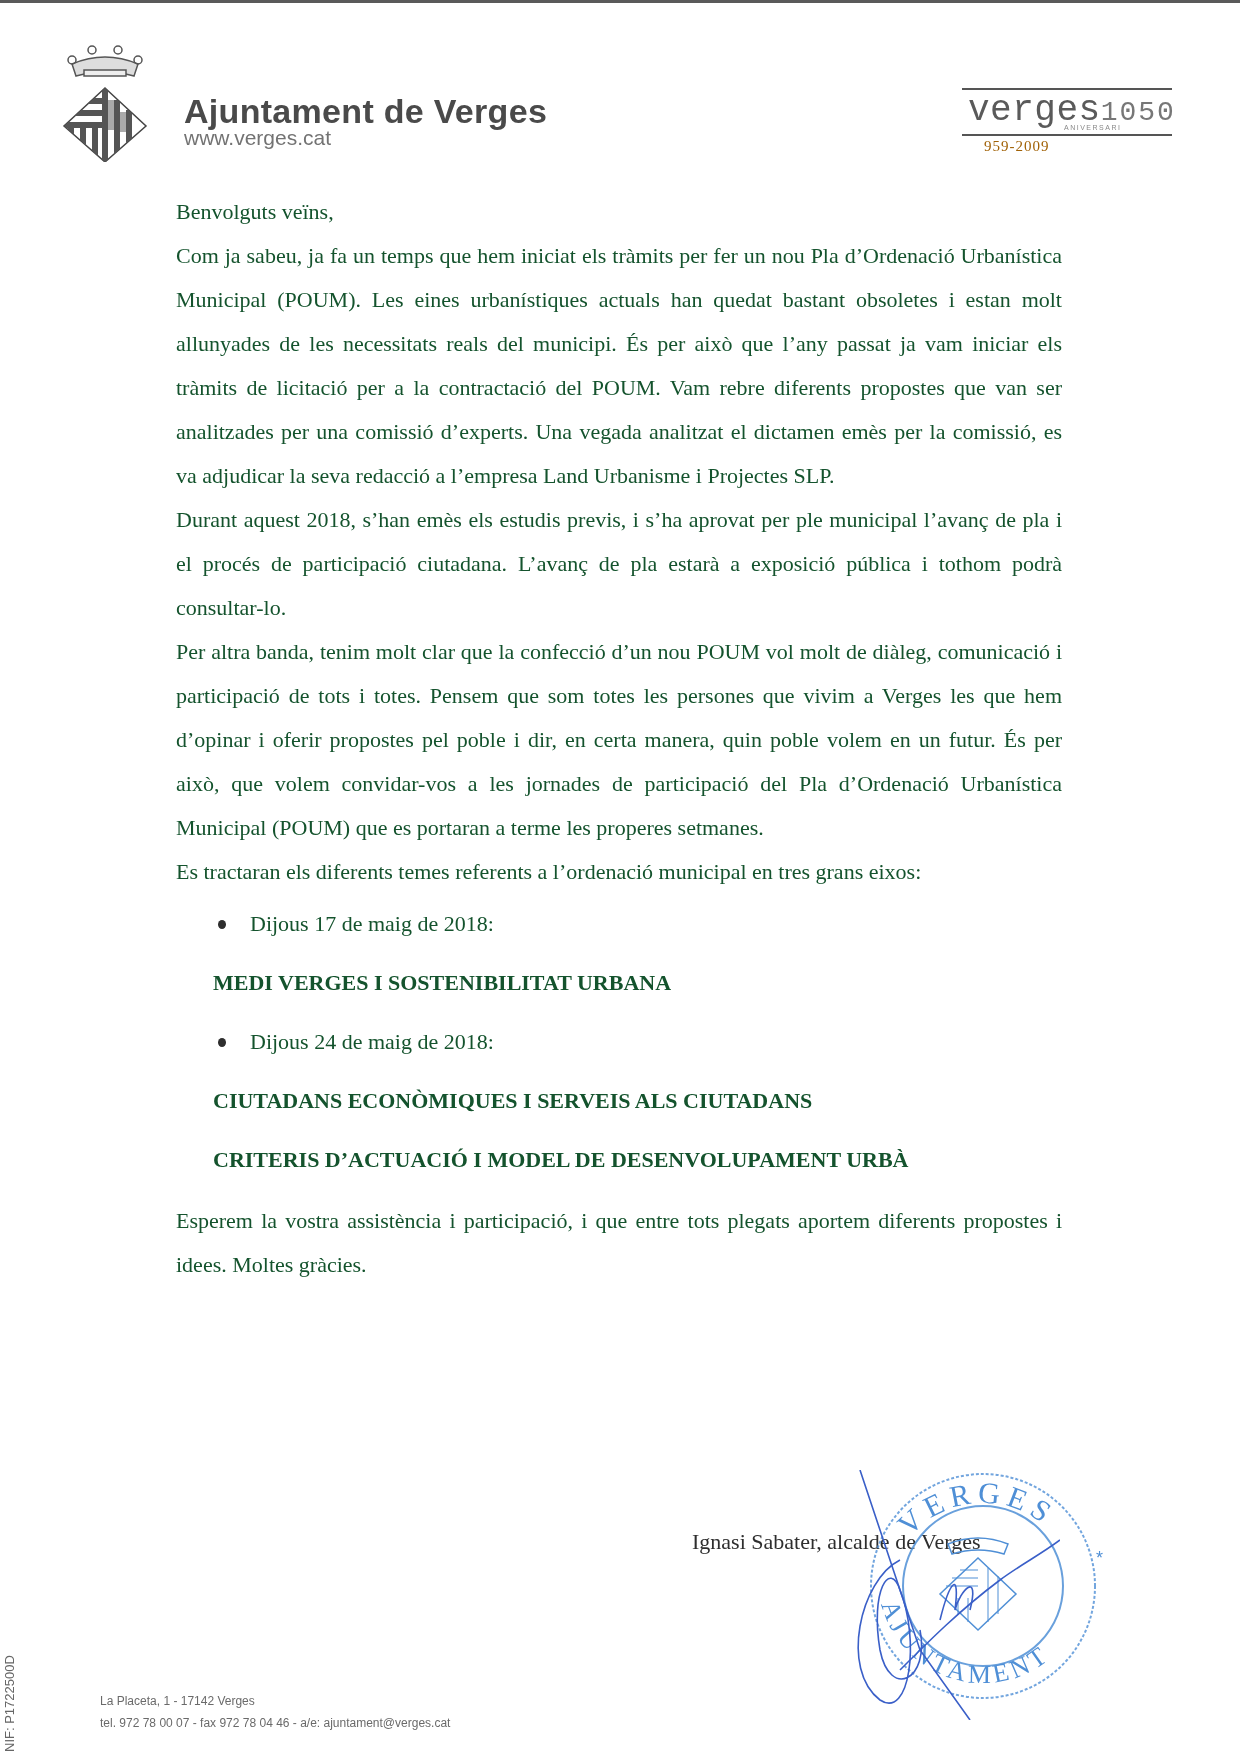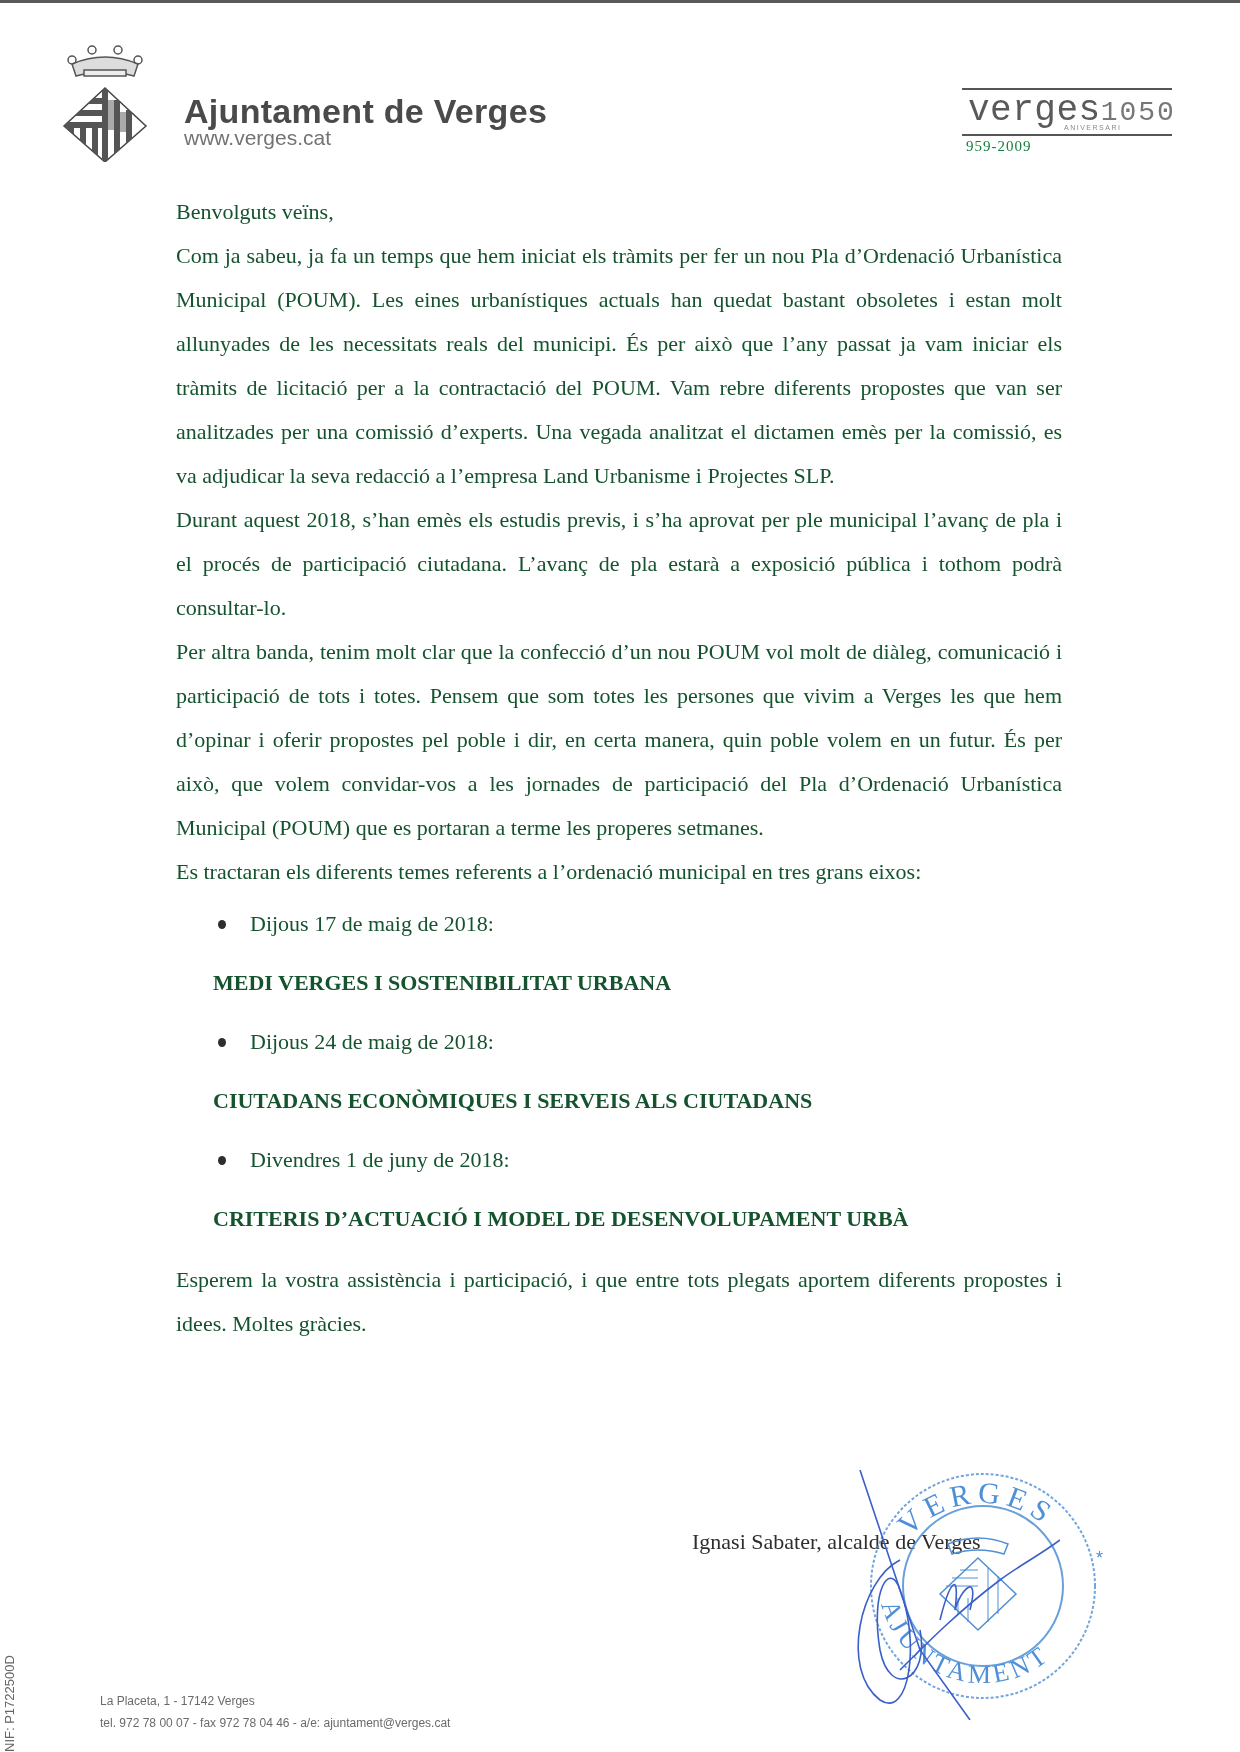--- a/index.html
+++ b/index.html
@@ -10,21 +10,21 @@
     .crest { position: absolute; left: 62px; top: 40px; width: 86px; height: 122px; }
     .org-name { position: absolute; left: 184px; top: 92px; font-family: "Liberation Sans", sans-serif; font-weight: bold; font-size: 34px; color: #4a4a4a; letter-spacing: 0.3px; }
     .org-url { position: absolute; left: 184px; top: 126px; font-family: "Liberation Sans", sans-serif; font-size: 21px; color: #737373; }
 
     .anniv { position: absolute; left: 962px; top: 88px; width: 210px; height: 70px; }
     .anniv .line-top { position: absolute; left: 0; top: 0; width: 210px; height: 2px; background: #555; }
     .anniv .line-bot { position: absolute; left: 0; top: 46px; width: 210px; height: 2px; background: #555; }
     .anniv .brand { position: absolute; left: 6px; top: 2px; font-family: Liberation Mono, monospace; font-size: 36px; color: #5a5a5a; letter-spacing: 0.5px; }
     .anniv .brand .num { font-size: 28px; color: #777; letter-spacing: 2px; }
     .anniv .sub { position: absolute; left: 102px; top: 36px; font-family: "Liberation Sans", sans-serif; font-size: 7px; color: #888; letter-spacing: 1.5px; }
-    .anniv .years { position: absolute; left: 4px; top: 50px; font-family: "Liberation Serif", serif; font-size: 15px; color: #15803d; letter-spacing: 1px; }
+    .anniv .years { position: absolute; left: 22px; top: 50px; font-family: "Liberation Serif", serif; font-size: 15px; color: #a16207; letter-spacing: 1px; }
 
     
     .letter { position: absolute; left: 176px; top: 190px; width: 886px; font-family: "Liberation Serif", serif; font-size: 22px; line-height: 44px; color: #14532d; }
     .letter p { margin: 0; text-align: justify; }
     .bullet-item { margin: 0; padding-left: 36px; position: relative; height: 59px; line-height: 59px; text-align: right; }
     .bullet-item .dot { position: absolute; left: 42px; top: 26px; width: 8px; height: 9px; border-radius: 50%; background: #2e2e2e; }
     .bullet-item .txt { position: absolute; left: 74px; top: 0; }
     .topic { margin: 0; padding-left: 37px; height: 59px; line-height: 59px; font-weight: bold; font-size: 22px; }
     .spacer { height: 10px; }
 
@@ -95,24 +95,20 @@
     <span class="txt">Dijous 17 de maig de 2018:</span>
   </div>
   <div class="topic">MEDI VERGES I SOSTENIBILITAT URBANA</div>
 
   <div class="bullet-item">
     <span class="dot"></span>
     <span class="txt">Dijous 24 de maig de 2018:</span>
   </div>
   <div class="topic">CIUTADANS ECONÒMIQUES I SERVEIS ALS CIUTADANS</div>
 
-  <div class="bullet-item">
-    <span class="dot"></span>
-    <span class="txt">Divendres 1 de juny de 2018:</span>
-  </div>
   <div class="topic">CRITERIS D’ACTUACIÓ I MODEL DE DESENVOLUPAMENT URBÀ</div>
 
   <div class="spacer"></div>
   <p>Esperem la vostra assistència i participació, i que entre tots plegats aportem diferents propostes i idees. Moltes gràcies.</p>
 </div>
 
 <div class="signoff">Ignasi Sabater, alcalde de Verges</div>
 
 <svg class="stamp" viewBox="0 0 270 240">
   <defs>

